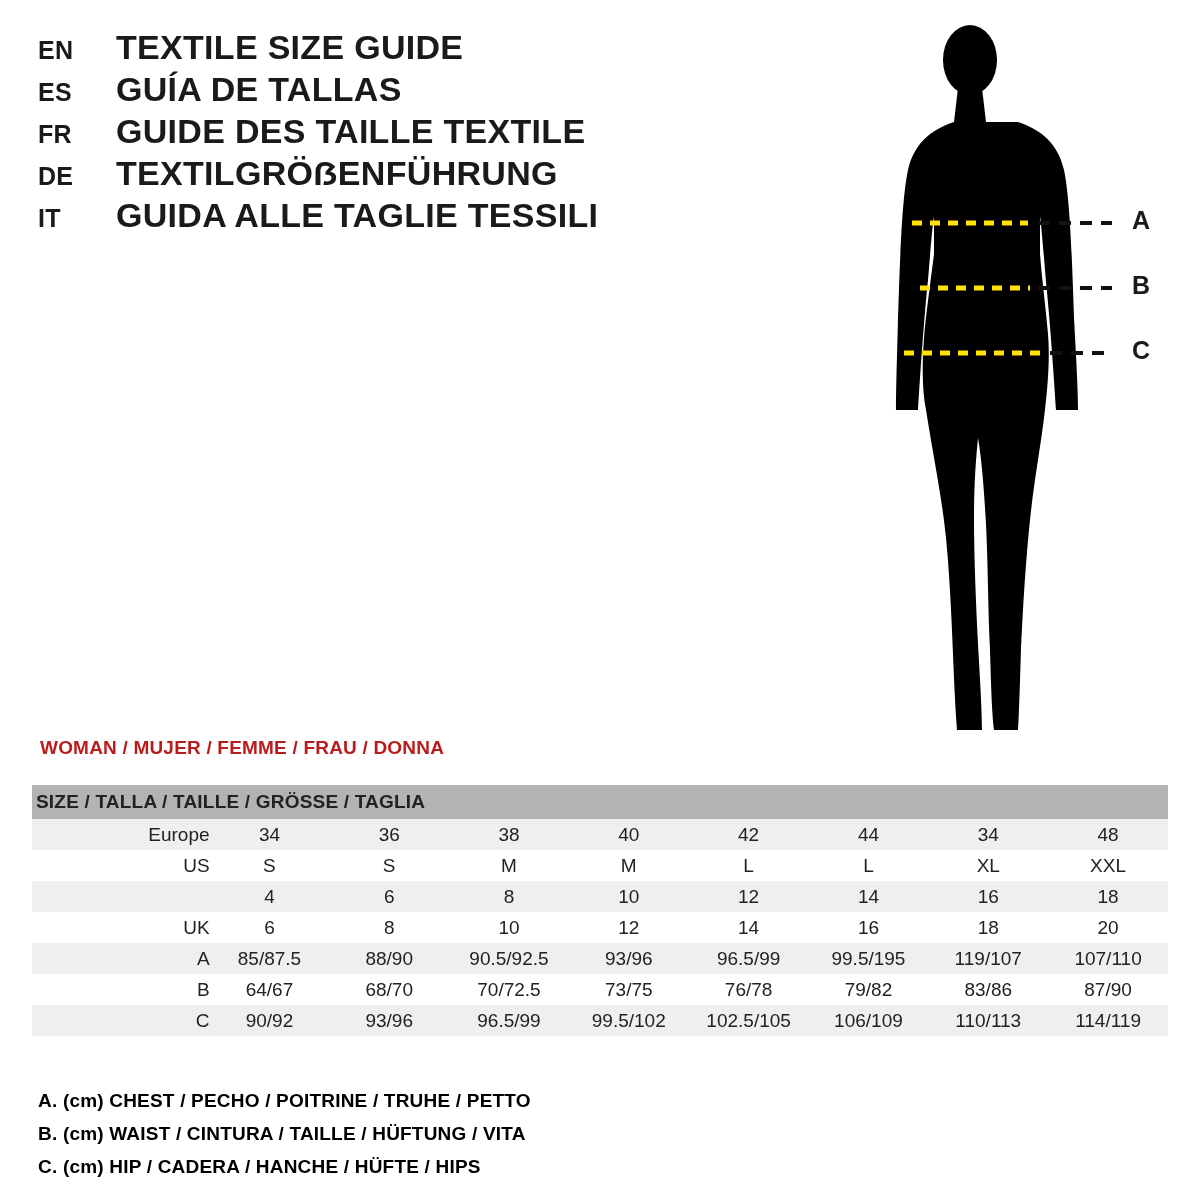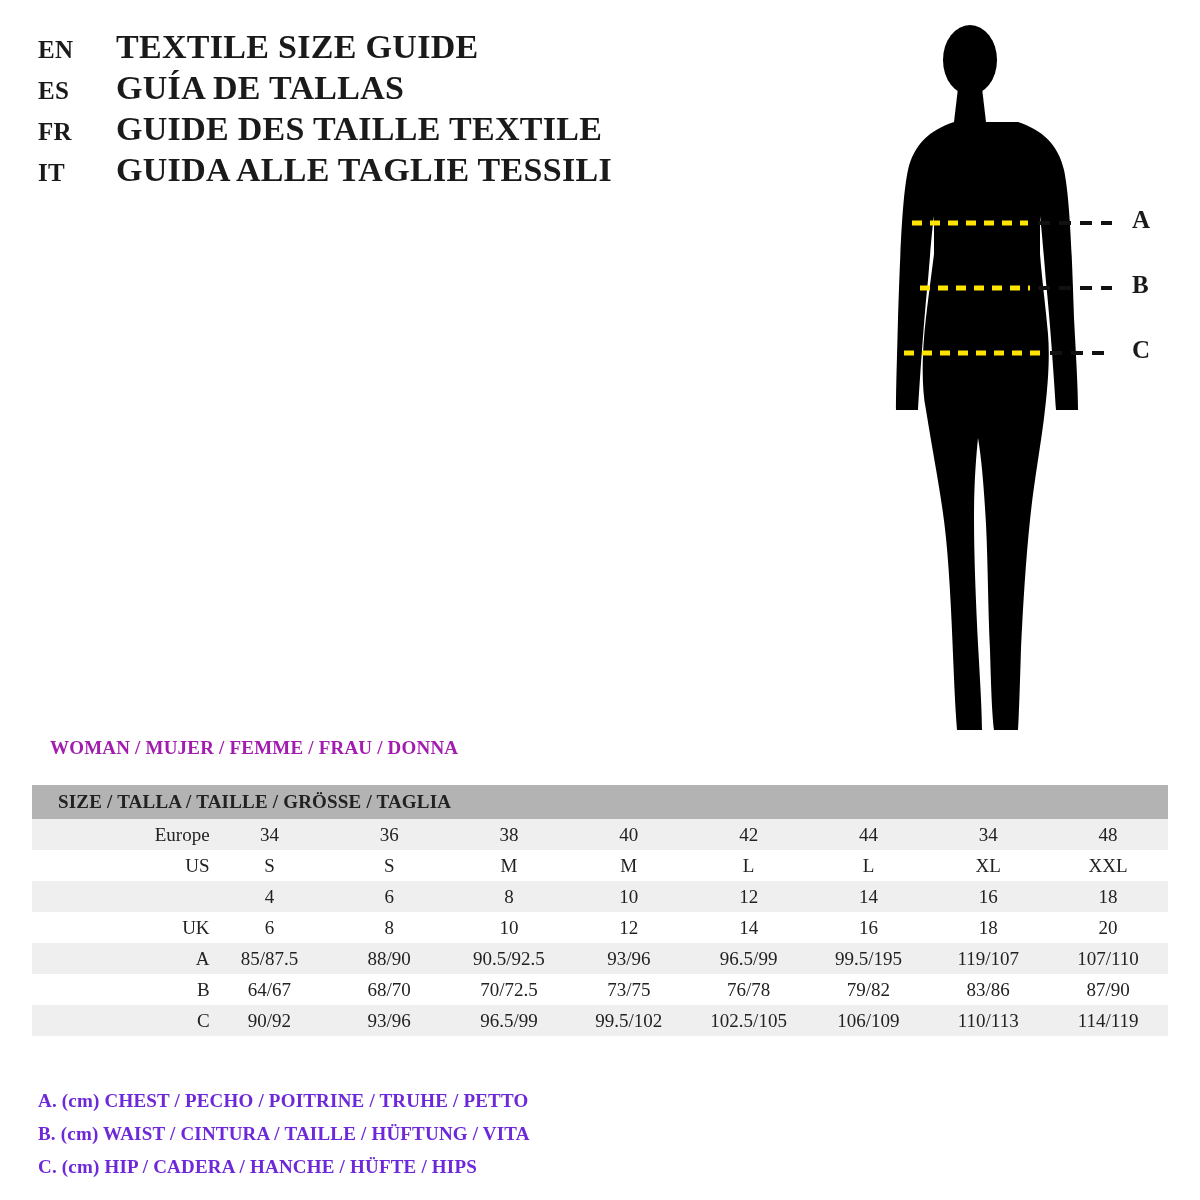--- a/index.html
+++ b/index.html
@@ -10,21 +10,20 @@
     height: 1200px;
     background: #ffffff;
     font-family: "Liberation Sans", sans-serif;
     color: #1a1a1a;
   }
   .page {
     position: relative;
     width: 1200px;
     height: 1200px;
     overflow: hidden;
-    font-family: Liberation Serif, serif;
   }
 
   
   .titles {
     position: absolute;
     left: 38px;
     top: 28px;
     width: 620px;
   }
   .title-row {
@@ -63,26 +62,26 @@
     font-weight: bold;
     color: #1a1a1a;
   }
   .marker-a { left: 272px; top: 188px; }
   .marker-b { left: 272px; top: 253px; }
   .marker-c { left: 272px; top: 318px; }
 
   
   .section-heading {
     position: absolute;
-    left: 50px;
+    left: 40px;
     top: 737px;
     font-size: 19px;
     font-weight: bold;
     letter-spacing: 0.2px;
-    color: #a21caf;
+    color: #b91c1c;
   }
 
   
   .size-table {
     position: absolute;
     left: 32px;
     top: 785px;
     width: 1136px;
     border-collapse: collapse;
     font-size: 19px;
@@ -91,21 +90,21 @@
   .size-table td {
     padding: 0;
     height: 31px;
     text-align: center;
     font-weight: normal;
     color: #222;
   }
   .size-table .hdr-row th {
     background: #b3b3b3;
     text-align: left;
-    padding-left: 26px;
+    padding-left: 4px;
     font-weight: bold;
     font-size: 19px;
     height: 34px;
     letter-spacing: 0.2px;
   }
   .size-table tbody tr:nth-child(odd) { background: #efefef; }
   .size-table tbody tr:nth-child(even) { background: #ffffff; }
   .size-table td.rowlabel {
     text-align: right;
     padding-left: 12px;
@@ -117,21 +116,21 @@
   .footnotes {
     position: absolute;
     left: 38px;
     top: 1090px;
     width: 800px;
   }
   .footnote {
     font-size: 19px;
     font-weight: bold;
     letter-spacing: 0.2px;
-    color: #6d28d9;
+    color: #000000;
     margin-bottom: 11px;
     white-space: nowrap;
   }
 </style>
 </head>
 <body>
 
 <div class="page">
 
   <div class="titles">
@@ -139,20 +138,24 @@
       <span class="title-lang">EN</span>
       <span class="title-text">TEXTILE SIZE GUIDE</span>
     </div>
     <div class="title-row">
       <span class="title-lang">ES</span>
       <span class="title-text">GUÍA DE TALLAS</span>
     </div>
     <div class="title-row">
       <span class="title-lang">FR</span>
       <span class="title-text">GUIDE DES TAILLE TEXTILE</span>
+    </div>
+    <div class="title-row">
+      <span class="title-lang">DE</span>
+      <span class="title-text">TEXTILGRÖẞENFÜHRUNG</span>
     </div>
     <div class="title-row">
       <span class="title-lang">IT</span>
       <span class="title-text">GUIDA ALLE TAGLIE TESSILI</span>
     </div>
   </div>
 
   <div class="figure-wrap">
     <svg width="320" height="720" viewBox="0 0 320 720">
 

